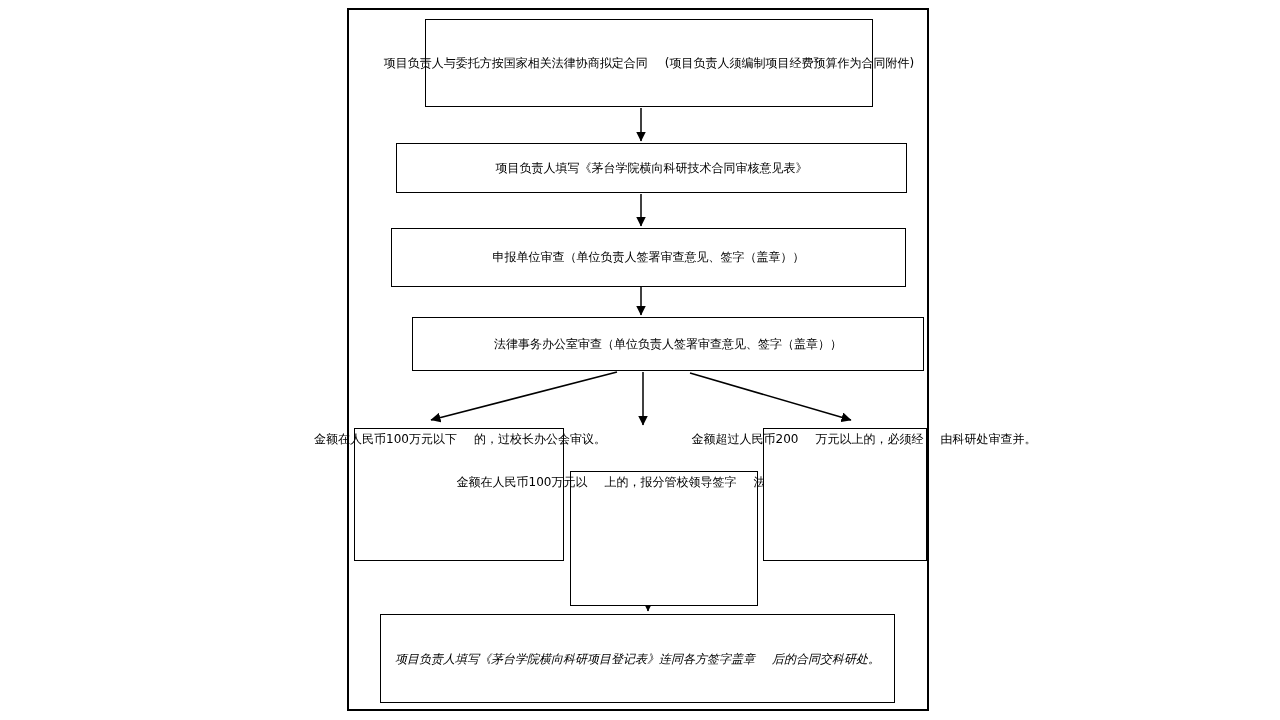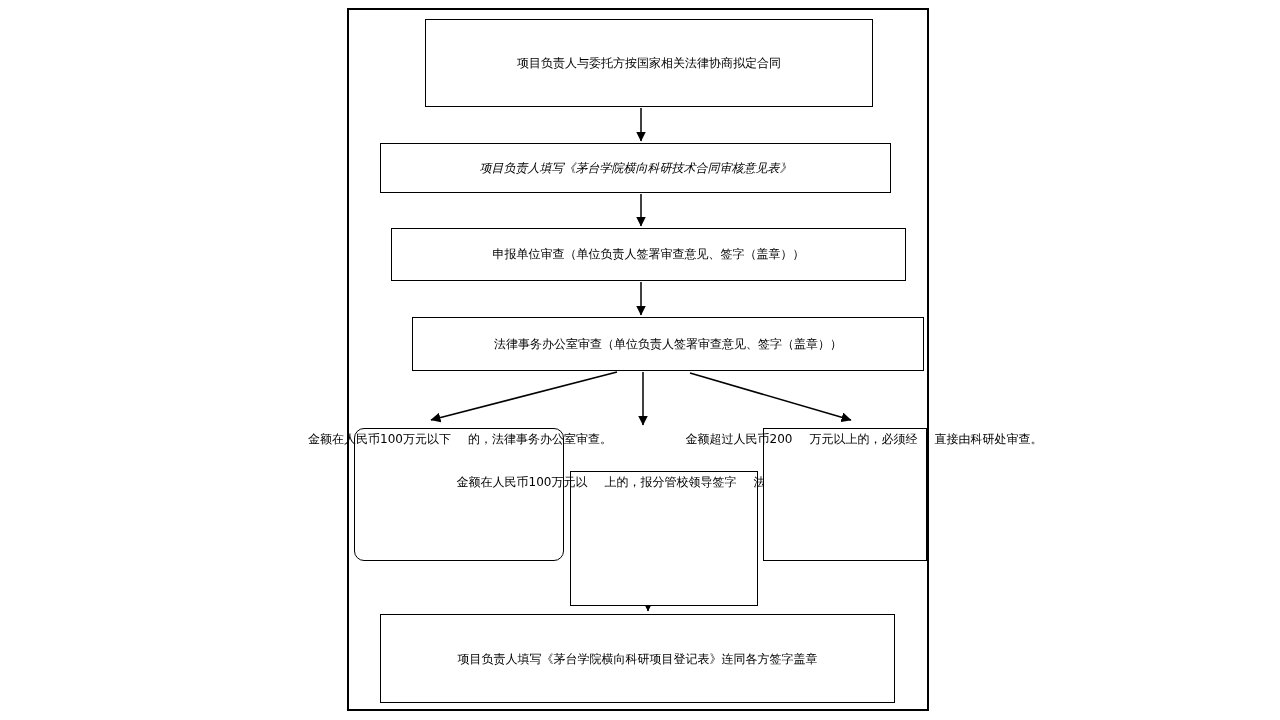--- a/index.html
+++ b/index.html
@@ -36,34 +36,34 @@
     align-items: center;
     justify-content: center;
     font-size: 12px;
     line-height: 19px;
     text-align: center;
     z-index: 2;
     gap: 17px;
   }
   .fbox .tline { white-space: nowrap; }
   .box-draft { left: 425px; top: 19px; width: 448px; height: 88px; line-height: 18px; }
-  .box-form  { left: 380px; top: 143px; width: 511px; height: 50px; font-style: italic; }
-  .box-unit  { left: 391px; top: 228px; width: 515px; height: 53px; }
+  .box-form  { left: 396px; top: 143px; width: 511px; height: 50px; }
+  .box-unit  { left: 391px; top: 228px; width: 515px; height: 59px; }
   .box-legal { left: 412px; top: 317px; width: 512px; height: 54px; }
   .branch {
     align-items: flex-start;
     text-align: left;
     justify-content: center;
     padding: 0 6px 0 8px;
     line-height: 21px;
   }
-  .box-under1m { left: 354px; top: 428px; width: 210px; height: 133px; border-radius: 10px; }
+  .box-under1m { left: 354px; top: 428px; width: 210px; height: 133px; }
   .box-over1m  { left: 570px; top: 439px; width: 188px; height: 135px; line-height: 20px; padding-bottom: 14px; margin-top: 32px; }
   .box-over2m  { left: 763px; top: 428px; width: 164px; height: 133px; line-height: 20px; padding-left: 44px; }
-  .box-final   { left: 380px; top: 614px; width: 515px; height: 89px; line-height: 30px; }
+  .box-final   { left: 380px; top: 614px; width: 515px; height: 89px; line-height: 30px; font-style: italic; }
   .arrow-layer {
     position: absolute;
     left: 0;
     top: 0;
     width: 1280px;
     height: 720px;
     z-index: 1;
     pointer-events: none;
   }
 </style>
@@ -84,48 +84,50 @@
     <line x1="641" y1="194" x2="641" y2="226" stroke="#000000" stroke-width="1.5" marker-end="url(#ah)"></line>
     <line x1="641" y1="282" x2="641" y2="315" stroke="#000000" stroke-width="1.5" marker-end="url(#ah)"></line>
     <line x1="617" y1="372" x2="431" y2="420" stroke="#000000" stroke-width="1.5" marker-end="url(#ah)"></line>
     <line x1="643" y1="372" x2="643" y2="425" stroke="#000000" stroke-width="1.5" marker-end="url(#ah)"></line>
     <line x1="690" y1="373" x2="851" y2="420" stroke="#000000" stroke-width="1.5" marker-end="url(#ah)"></line>
     <line x1="648" y1="563" x2="648" y2="611" stroke="#000000" stroke-width="1.5" marker-end="url(#ah)"></line>
   </svg>
 
   <div class="fbox box-draft">
     <div class="tline">项目负责人与委托方按国家相关法律协商拟定合同</div>
+    <div class="tline">(项目负责人须编制项目经费预算作为合同附件)</div>
   </div>
 
   <div class="fbox box-form">
     <div class="tline">项目负责人填写《茅台学院横向科研技术合同审核意见表》</div>
   </div>
 
   <div class="fbox box-unit">
     <div class="tline">申报单位审查（单位负责人签署审查意见、签字（盖章））</div>
   </div>
 
   <div class="fbox box-legal">
     <div class="tline">法律事务办公室审查（单位负责人签署审查意见、签字（盖章））</div>
   </div>
 
   <div class="fbox branch box-under1m">
     <div class="tline">金额在人民币100万元以下</div>
-    <div class="tline">的，法律事务办公室审查。</div>
+    <div class="tline">的，过校长办公会审议。</div>
   </div>
 
   <div class="fbox branch box-over1m">
     <div class="tline">金额在人民币100万元以</div>
     <div class="tline">上的，报分管校领导签字</div>
     <div class="tline">法律事务办公室审查。</div>
   </div>
 
   <div class="fbox branch box-over2m">
     <div class="tline">金额超过人民币200</div>
     <div class="tline">万元以上的，必须经</div>
-    <div class="tline">直接由科研处审查。</div>
+    <div class="tline">由科研处审查并。</div>
   </div>
 
   <div class="fbox box-final">
     <div class="tline">项目负责人填写《茅台学院横向科研项目登记表》连同各方签字盖章</div>
+    <div class="tline">后的合同交科研处。</div>
   </div>
 
 </div>
 
 </body></html>

